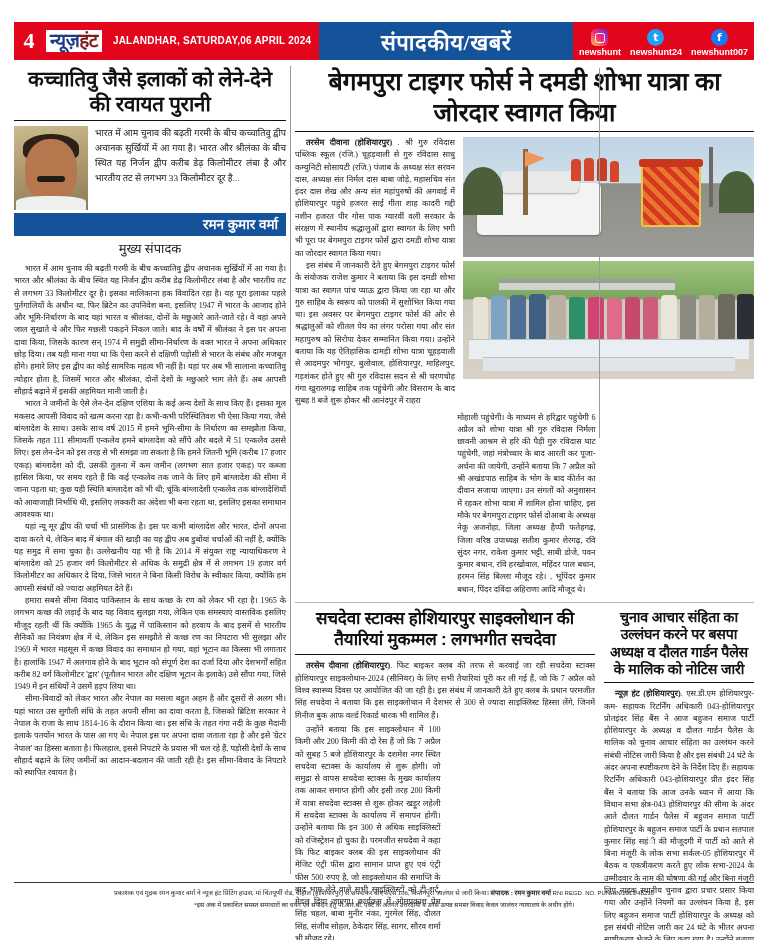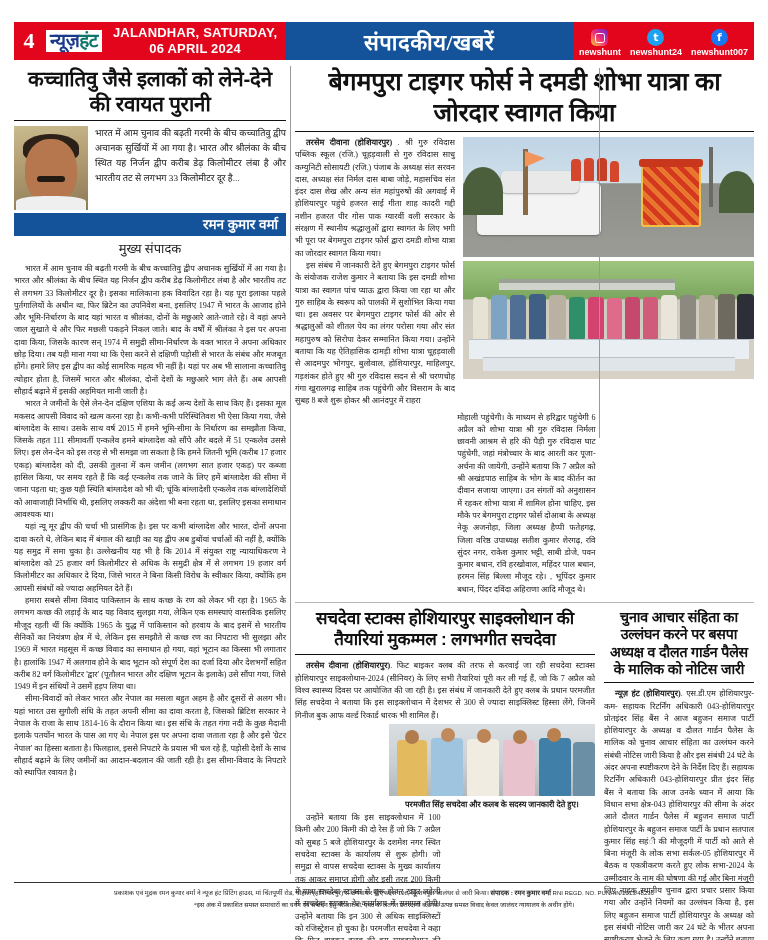--- a/index.html
+++ b/index.html
@@ -12,23 +12,23 @@
   .page { position: relative; width: 768px; height: 940px; background:#fff; }
 
   
   .masthead { position:absolute; left:14px; top:22px; width:740px; height:38px; display:flex; align-items:stretch; }
   .mh-red { background:#e3051b; display:flex; align-items:center; }
   .mh-pageno { width:30px; justify-content:center; color:#fff; font-weight:bold; font-size:22px;
                 font-family:"Liberation Serif",serif; display:flex; align-items:center; }
   .mh-logo { padding:0 7px 0 2px; display:flex; align-items:center; }
   .mh-logo-txt { font-family:"Liberation Sans",sans-serif; font-weight:bold; font-size:19px; color:#1b3a8c;
                  background:#fff; padding:1px 4px; letter-spacing:-0.5px; line-height:1.05; }
-  .mh-logo-txt .hunt { color:#0f766e; }
-  .mh-date { color:#fff; font-family:"Liberation Sans",sans-serif; font-weight:bold; font-size:13px;
-             line-height:1.25; letter-spacing:0.2px; padding:0 8px 0 4px; display:flex; flex-direction:column;
+  .mh-logo-txt .hunt { color:#7f1d1d; }
+  .mh-date { color:#fff; font-family:"Liberation Sans",sans-serif; font-weight:bold; font-size:10px;
+             line-height:1.25; letter-spacing:0.2px; padding:0 8px 0 4px; display:flex; 
              justify-content:center; }
   .mh-blue { background:#14539a; flex:1; display:flex; align-items:center; justify-content:center; }
   .mh-section { color:#fff; font-weight:bold; font-size:22px; letter-spacing:0.5px;
                 font-family:"Liberation Serif",serif; }
   .mh-social { background:#e3051b; display:flex; align-items:flex-end; padding:0 6px 3px 6px; gap:9px; }
   .soc { display:flex; flex-direction:column; align-items:center; gap:1px; }
   .soc-ic { width:17px; height:17px; border-radius:4px; display:flex; align-items:center; justify-content:center;
             font-family:"DejaVu Sans",sans-serif; font-size:11px; color:#fff; font-weight:bold; }
   .soc-ig { background:linear-gradient(45deg,#f9ce34,#ee2a7b,#6228d7); border-radius:5px; }
   .soc-ig::after { content:""; width:8px; height:8px; border:1.6px solid #fff; border-radius:2.5px; }
@@ -229,36 +229,20 @@
 
       <div style="display:flex; gap:9px; align-items:flex-start;">
 
         <div style="width:300px;">
           <h1 class="head hl-c">सचदेवा स्टाक्स होशियारपुर साइक्लोथान की तैयारियां मुकम्मल : लगभगीत सचदेवा</h1>
           <div class="rule"></div>
           <div class="body-txt ind"><span class="lead">तरसेम दीवाना (होशियारपुर)</span><span>. फिट बाइकर क्लब की तरफ से करवाई जा रही सचदेवा स्टाक्स होशियारपुर साइक्लोथान-2024 (सीनियर) के लिए सभी तैयारियां पूरी कर ली गई हैं, जो कि 7 अप्रैल को विश्व स्वास्थ्य दिवस पर आयोजित की जा रही है। इस संबंध में जानकारी देते हुए क्लब के प्रधान परमजीत सिंह सचदेवा ने बताया कि इस साइक्लोथान में देशभर से 300 से ज्यादा साइक्लिस्ट हिस्सा लेंगे, जिनमें गिनीज बुक आफ वर्ल्ड रिकार्ड धारक भी शामिल हैं।</span></div>
 
           <div style="display:flex; gap:8px; margin-top:2px;">
             <div style="width:86px;" class="body-txt"></div>
-            <div style="width:206px;">
-              <div class="ph ph-panel" style="height:72px;">
-                <div class="person" style="left:8px;top:16px;width:30px;height:56px;background:#e3bb5e;"></div>
-                <div class="person" style="left:42px;top:14px;width:32px;height:58px;background:#9ec4e0;"></div>
-                <div class="person" style="left:78px;top:15px;width:32px;height:57px;background:#f0ece2;"></div>
-                <div class="person" style="left:114px;top:16px;width:32px;height:56px;background:#e8c2cd;"></div>
-                <div class="person" style="left:150px;top:14px;width:32px;height:58px;background:#3f7fa8;"></div>
-                <div class="person" style="left:184px;top:18px;width:22px;height:54px;background:#6b8fa5;"></div>
-                <div style="position:absolute;left:16px;top:6px;width:14px;height:14px;border-radius:50%;background:#b07c4e;"></div>
-                <div style="position:absolute;left:52px;top:4px;width:14px;height:14px;border-radius:50%;background:#c08a5c;"></div>
-                <div style="position:absolute;left:88px;top:5px;width:14px;height:14px;border-radius:50%;background:#bd8455;"></div>
-                <div style="position:absolute;left:124px;top:6px;width:14px;height:14px;border-radius:50%;background:#b57c4c;"></div>
-                <div style="position:absolute;left:158px;top:4px;width:14px;height:14px;border-radius:50%;background:#b9814f;"></div>
-              </div>
-              <div class="cap">परमजीत सिंह सचदेवा और कलब के सदस्य जानकारी देते हुए।</div>
-            </div>
           </div>
 
           <div style="display:flex; gap:9px;">
             <div style="width:146px;" class="body-txt ind">उन्होंने बताया कि इस साइक्लोथान में 100 किमी और 200 किमी की दो रेस हैं जो कि 7 अप्रैल को सुबह 5 बजे होशियारपुर के दशमेश नगर स्थित सचदेवा स्टाक्स के कार्यालय से शुरू होगी। जो समुद्रा से वापस सचदेवा स्टाक्स के मुख्य कार्यालय तक आकर समाप्त होगी और इसी तरह 200 किमी में यात्रा सचदेवा स्टाक्स से शुरू होकर खड़ूर लहेली में सचदेवा स्टाक्स के कार्यालय में समापन होगी। उन्होंने बताया कि इन 300 से अधिक साइक्लिस्टों को रजिस्ट्रेशन हो चुका है। परमजीत सचदेवा ने कहा कि फिट बाइकर क्लब की इस साइक्लोथान की मेजिट एंट्री फीस द्वारा सामान प्राप्त हुए एवं एंट्री फीस 500 रुपए है, जो साइक्लोथान की समाप्ति के बाद भाग लेने वाले सभी साइक्लिस्टों को टी-शर्ट, मेडल दिया जाएगा। कार्यक्रम में ओमप्रकाश प्रेम सिंह चहल, बाबा मुनीर नंका, गुरमेल सिंह, दौलत सिंह, संजीव सोहल, ठेकेदार सिंह, सागर, सौरव शर्मा भी मौजूद रहे।</div>
             <div style="width:146px;" class="body-txt"></div>
           </div>
         </div>
 
         <div class="vrule" style="left:304px; top:2px; height:370px;"></div>
 

